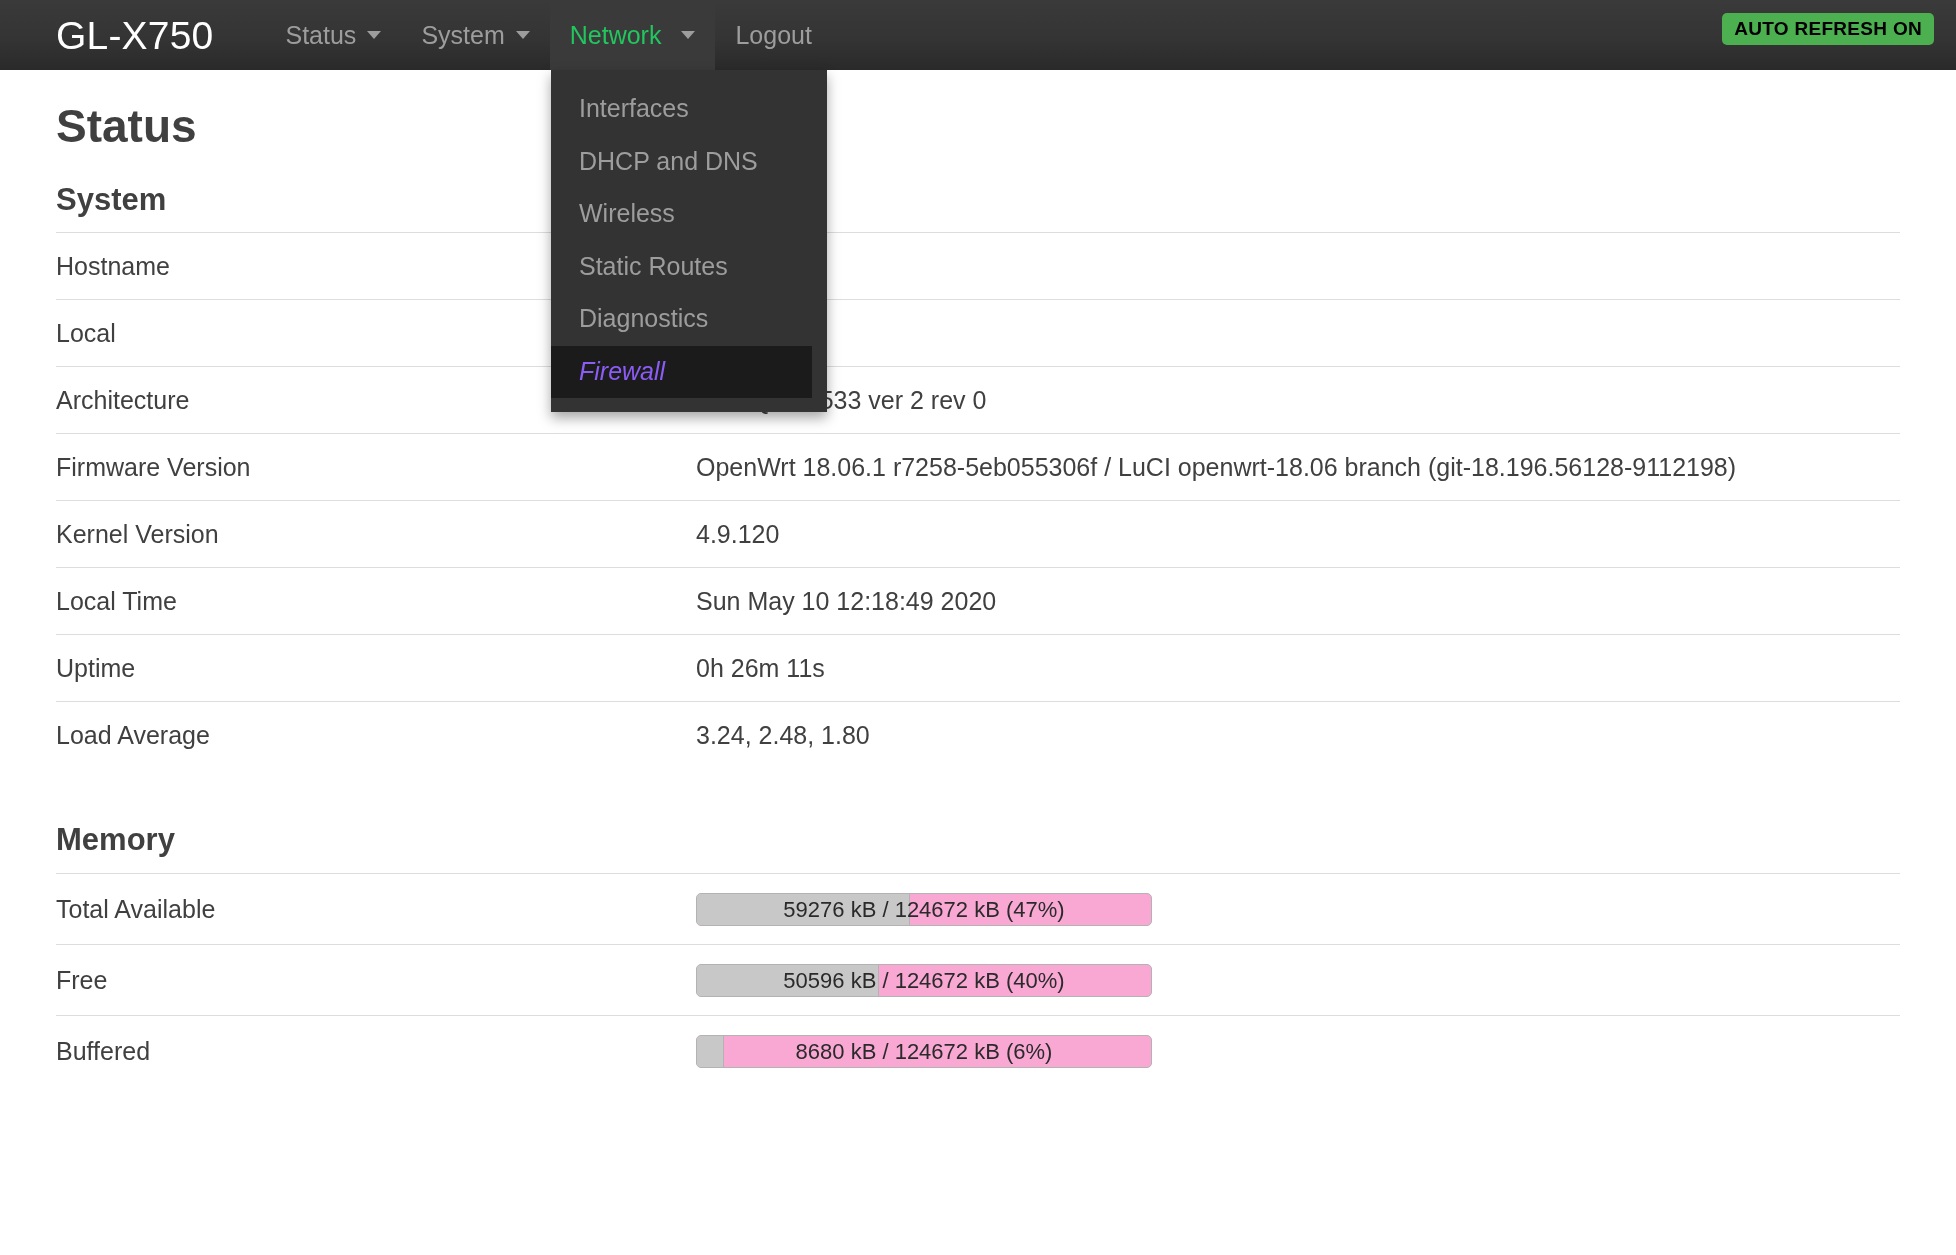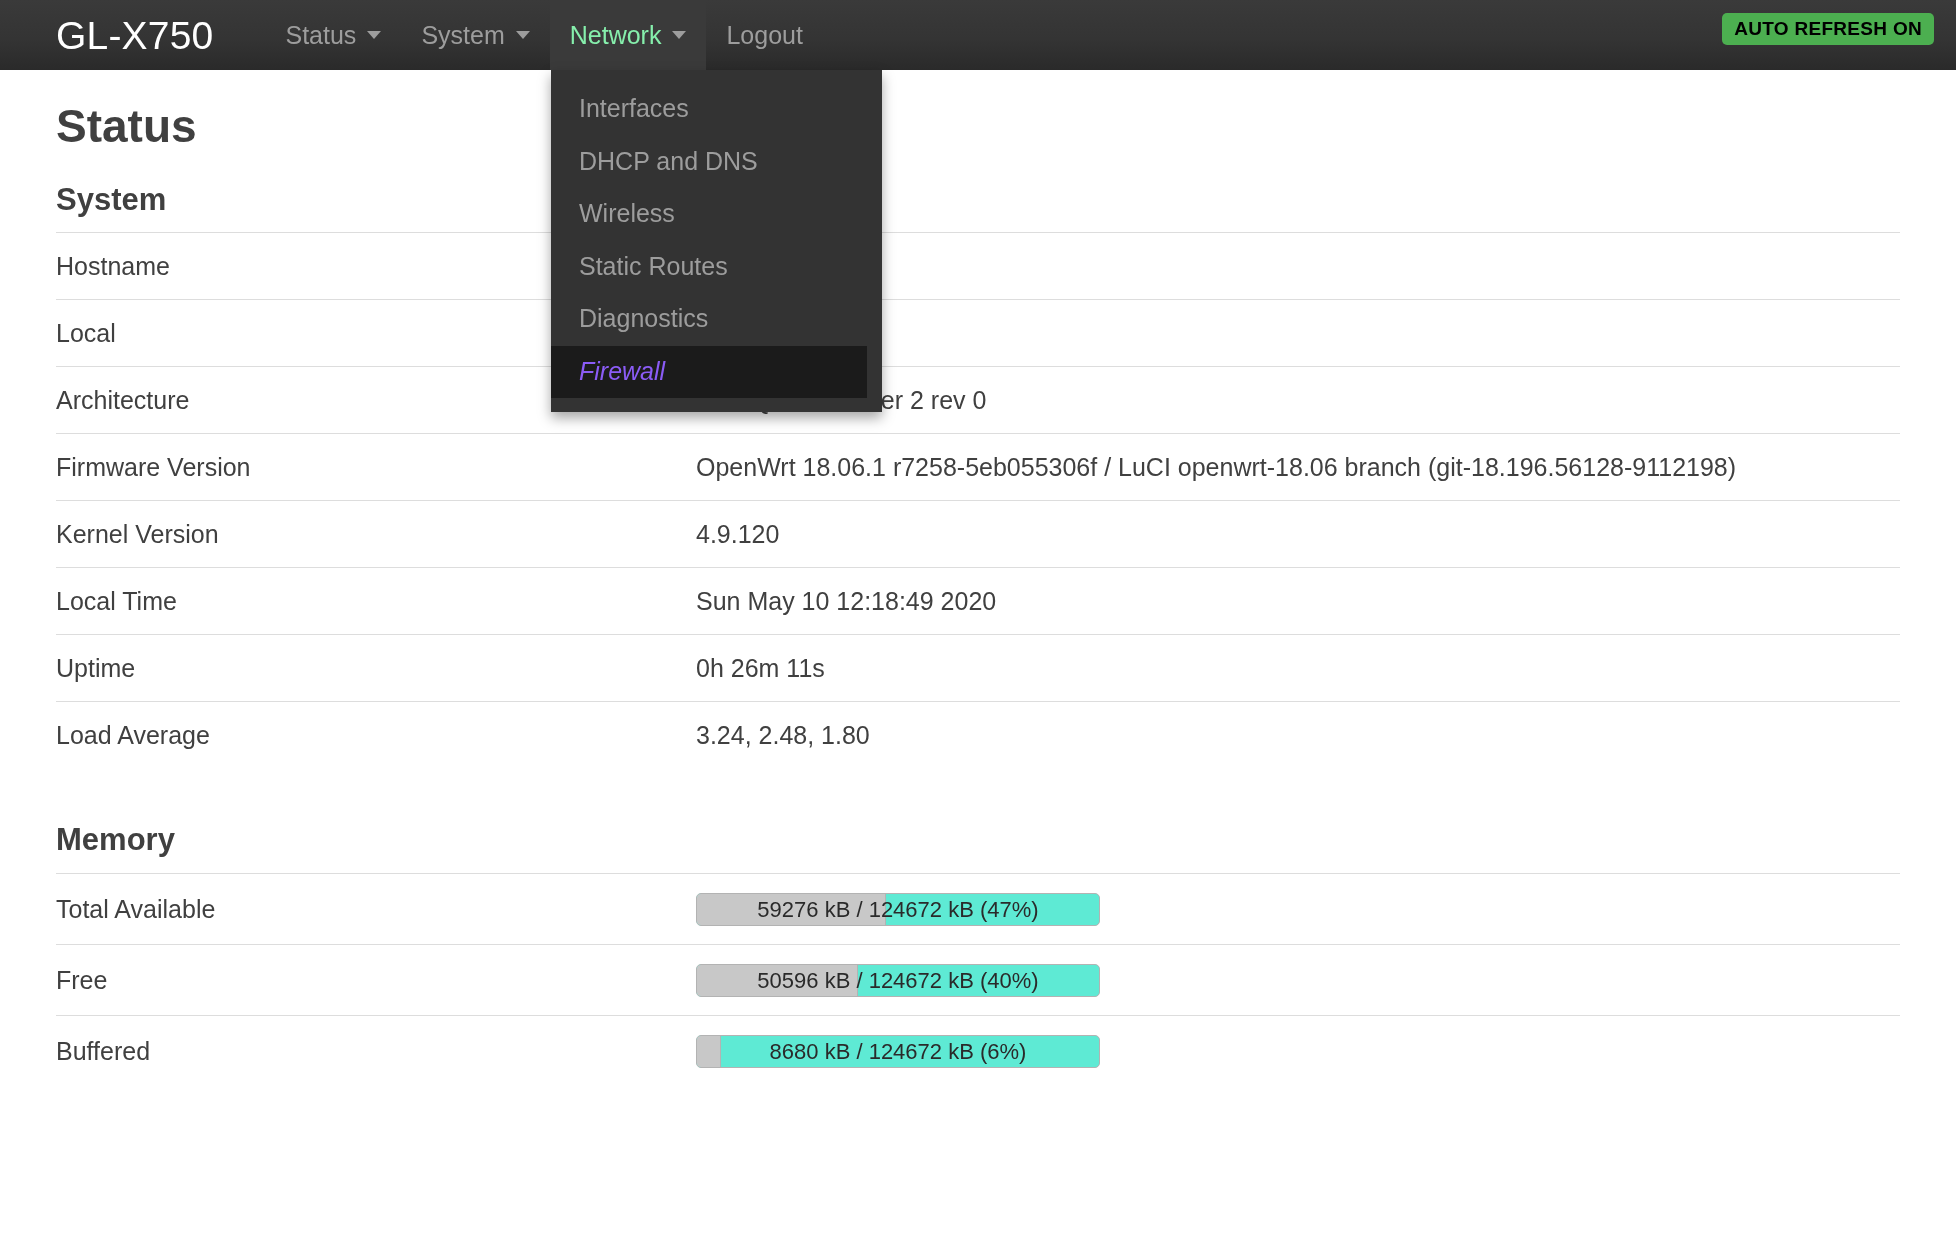--- a/index.html
+++ b/index.html
@@ -46,21 +46,22 @@
     height: 70px;
     padding: 0 20px;
     color: #9d9d9d;
     font-size: 25px;
     white-space: nowrap;
     cursor: pointer;
     text-decoration: none;
   }
   .nav-item.active {
     background: #3a3a3a;
-    color: #86efac;
+    color: #22c55e;
+    gap: 9px;
   }
   .caret {
     display: inline-block;
     width: 0;
     height: 0;
     margin-left: 11px;
     border-left: 7px solid transparent;
     border-right: 7px solid transparent;
     border-top: 8px solid #9d9d9d;
   }
@@ -77,21 +78,21 @@
     border-radius: 5px;
     line-height: 1;
     cursor: pointer;
   }
 
   
   .dropdown {
     position: absolute;
     left: 551px;
     top: 70px;
-    width: 331px;
+    width: 276px;
     background: #333333;
     padding: 13px 15px 14px 0;
     box-shadow: 0 6px 12px rgba(0,0,0,.35);
     z-index: 50;
   }
   .dropdown-item {
     display: block;
     padding: 12px 0 13px 28px;
     color: #9d9d9d;
     font-size: 25px;
@@ -139,25 +140,25 @@
     color: #404040;
     vertical-align: middle;
     margin-left: 34px;
   }
   td.key { width: 640px; padding-left: 16px; }
   td.val { padding-left: 0; }
 
   
   .progress {
     position: relative;
-    width: 404px;
+    width: 456px;
     height: 33px;
     border: 1px solid #b3b3b3;
     border-radius: 5px;
-    background: #5eead4;
+    background: #f9a8d4;
     overflow: hidden;
   }
   .progress-fill {
     position: absolute;
     left: 0; top: 0; bottom: 0;
     background: #c8c8c8;
     border-right: 1px solid #b3b3b3;
   }
   .progress-label {
     position: relative;

